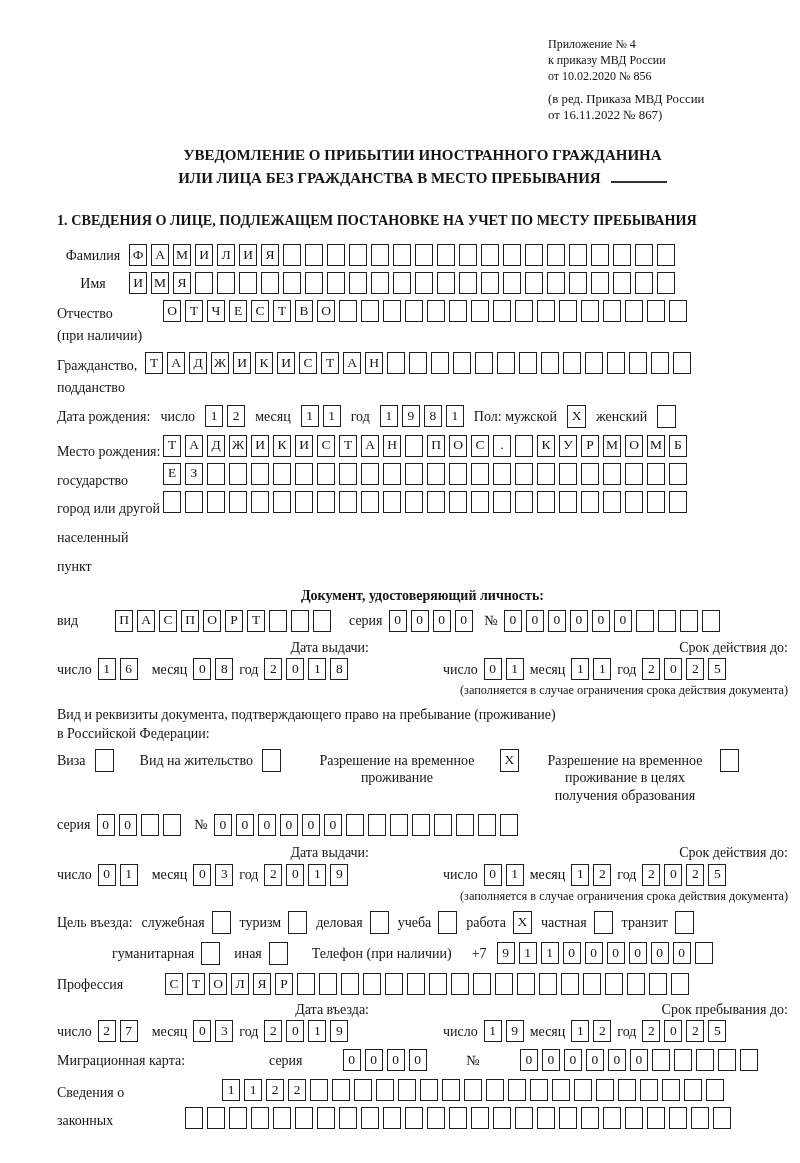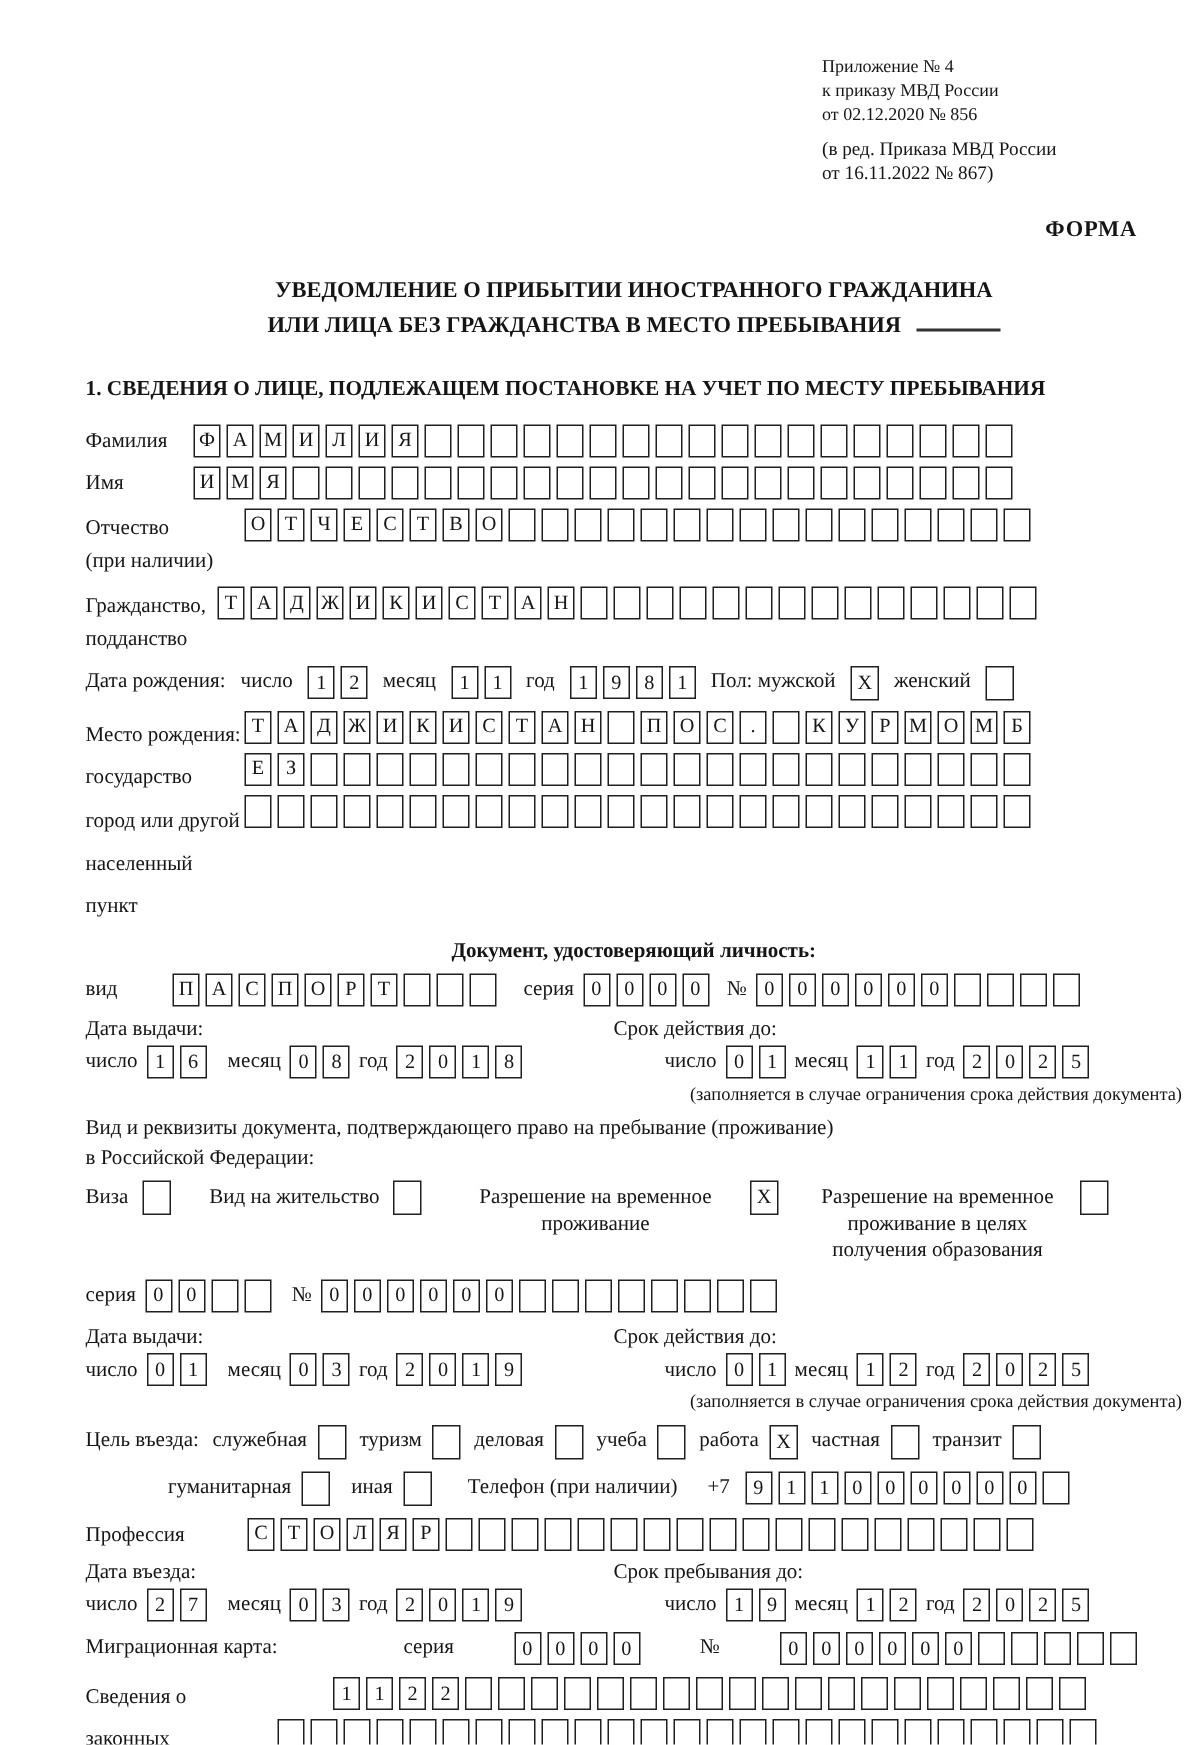--- a/index.html
+++ b/index.html
@@ -24,31 +24,31 @@
   .cell {
     display:inline-flex; align-items:center; justify-content:center;
     width:18px; height:22px; border:1.5px solid #1f1f1f;
     font-size:13.5px; flex:none; background:#fff;
   }
   .checkbox { width:19px; height:23px; }
   
   .frow { display:flex; align-items:flex-start; margin-bottom:6px; }
   .frow .flabel { flex:none; padding-top:3px; }
   .lbl2 { line-height:1.55; padding-top:3px; }
-  .w72 { width:72px; } .w106 { width:106px; } .w88 { width:88px; } .w108 { width:108px; }
+  .w72 { width:72px;text-align:center; } .w106 { width:106px; } .w88 { width:88px; } .w108 { width:108px; }
   .stack { display:flex; flex-direction:column; gap:6px; }
   .inrow { display:flex; align-items:center; gap:6px; flex-wrap:nowrap; }
   .gap10 { gap:10px; }
   .doc-center { text-align:center; font-weight:bold; margin:4px 0 5px 0; }
   
   .date-split { display:flex; margin:4px 0 7px 0; }
   .dg { }
   .dg-left { width:352px; }
   .dg-right { flex:1; }
-  .dg-head { text-align:left; margin-bottom:2px; }
+  .dg-head { text-align:right; margin-bottom:2px; }
   .dg-left .dg-head { padding-right:40px; }
   .dg-row { display:flex; align-items:center; gap:6px; }
   .dg-note { font-size:12.3px; margin-top:3px; text-align:right; white-space:nowrap; }
   
   .intro { margin:2px 0; }
   .ropts { display:flex; align-items:flex-start; margin:6px 0 10px 0; }
   .ropt { display:flex; align-items:flex-start; gap:9px; }
   .ropt .rlabel { padding-top:3px; }
   .rc { text-align:center; }
   .w190 { width:188px; } .w178 { width:172px; }
@@ -63,28 +63,27 @@
   .indent36 { margin-left:37px; }
 </style>
 </head>
 <body>
 
 <div class="page">
 
   <div class="appendix">
     <div class="ln">Приложение № 4</div>
     <div class="ln">к приказу МВД России</div>
-    <div class="ln">от 02.12.2020 № 856</div>
+    <div class="ln">от 10.02.2020 № 856</div>
     <div class="sub">
       <div>(в ред. Приказа МВД России</div>
       <div>от 16.11.2022 № 867)</div>
     </div>
   </div>
 
-  <div class="forma">ФОРМА</div>
 
   <div class="title">
     <div>УВЕДОМЛЕНИЕ О ПРИБЫТИИ ИНОСТРАННОГО ГРАЖДАНИНА</div>
     <div><span>ИЛИ ЛИЦА БЕЗ ГРАЖДАНСТВА В МЕСТО ПРЕБЫВАНИЯ</span><span class="blank-line"></span></div>
   </div>
 
   <div class="sec-head">1. СВЕДЕНИЯ О ЛИЦЕ, ПОДЛЕЖАЩЕМ ПОСТАНОВКЕ НА УЧЕТ ПО МЕСТУ ПРЕБЫВАНИЯ</div>
 
   <div class="frow">
     <div class="flabel w72">Фамилия</div>

